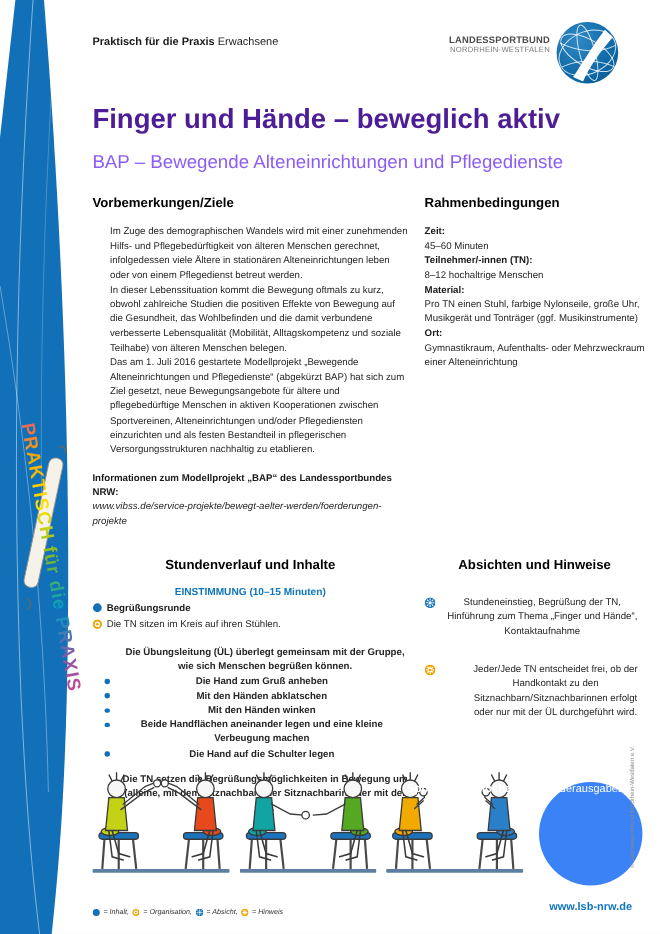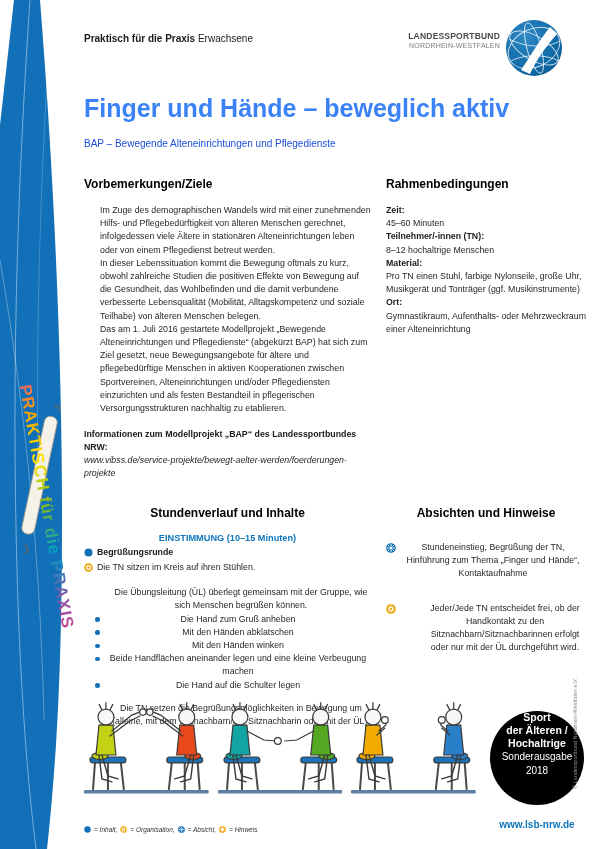--- a/index.html
+++ b/index.html
@@ -20,55 +20,55 @@
 
   
   .brand { position:absolute; left:84px; top:33px; font-size:10px; color:#1a1a1a; }
   .brand b { font-weight:bold; }
   .logo-text { position:absolute; left:360px; top:31px; width:140px; text-align:right; line-height:1.25; }
   .logo-text .l1 { font-size:8.5px; font-weight:bold; color:#4a4a4a; letter-spacing:.2px; }
   .logo-text .l2 { font-size:7px; color:#7a7a7a; letter-spacing:.2px; }
   .logo-sphere { position:absolute; left:505px; top:19px; }
 
   
-  .title { position:absolute; left:84px; top:94px; font-size:25px; font-weight:bold; color:#3b82f6; }
-  .subtitle { position:absolute; left:84px; top:138px; font-size:10px; color:#1d4ed8; }
+  .title { position:absolute; left:84px; top:94px; font-size:25px; font-weight:bold; color:#4c1d95; }
+  .subtitle { position:absolute; left:84px; top:138px; font-size:17px; color:#8b5cf6; }
 
   
   .content { position:absolute; left:84px; top:177px; width:502px;
              display:grid; grid-template-columns:287px 200px; column-gap:15px; }
   .cell2 { margin-top:26px;text-align:center; }
   h3.sec { font-size:12px; font-weight:bold; color:#000000; margin-bottom:13px; }
   .body-txt { font-size:8.8px; line-height:13.2px; color:#262626;margin-left:16px; }
   .body-txt p { margin:0; }
   .info-block { margin-top:13px; }
   .info-label { font-weight:bold; font-size:8.8px; line-height:13px; color:#1a1a1a; }
   .info-url { font-style:italic; font-size:8.8px; line-height:13px; color:#262626; cursor:pointer; }
 
   .rb-label { font-weight:bold; font-size:8.8px; line-height:13.2px; color:#1a1a1a; }
   .rb-value { font-size:8.8px; line-height:13.2px; color:#262626; }
 
   .phase { font-size:9.2px; font-weight:bold; color:#0f76bc; margin-bottom:3px; }
   .icon-line { display:flex; gap:4px; align-items:flex-start; font-size:8.8px; line-height:13px; color:#262626; }
   .icon-line .ic { flex:0 0 auto; margin-top:2px; }
   .icon-line.bold { font-weight:bold; color:#1a1a1a; }
-  .indent { padding-left:11px; }
+  .indent { padding-left:11px;font-weight:bold; }
   ul.dots { list-style:none; margin:0; }
   ul.dots li { position:relative; padding-left:10px; font-size:8.8px; line-height:13.2px; color:#262626; }
   ul.dots li::before { content:""; position:absolute; left:0; top:4.5px; width:4.5px; height:4.5px; border-radius:50%; background:#1170b8; }
   .gap8 { height:8px; } .gap10 { height:10px; }
 
   .hint-item { margin-top:22px;gap:28px; }
 
   
   .figures { position:absolute; left:84px; top:700px; width:392px; display:flex; gap:9px; }
 
   
   .badge { position:absolute; left:490px; top:711px; width:94px; height:94px; border-radius:50%;
-           background:#000000; color:#fff; display:flex; flex-direction:column; justify-content:flex-start;
+           background:#3b82f6; color:#fff; display:flex; justify-content:flex-end;
            text-align:center; line-height:1.25; }
   .badge .b-bold { font-weight:bold; font-size:10.5px; }
   .badge .b-reg { font-size:10px; margin-top:1px; }
   .website { position:absolute; left:488px; top:819px; width:98px; text-align:center;
              font-size:10px; font-weight:bold; color:#0f76bc; cursor:pointer; }
 
   .copyright { position:absolute; left:572px; top:789px; transform:rotate(-90deg); transform-origin:left top;
                font-size:5.5px; color:#8a8a8a; white-space:nowrap; width:160px; }
 
   

